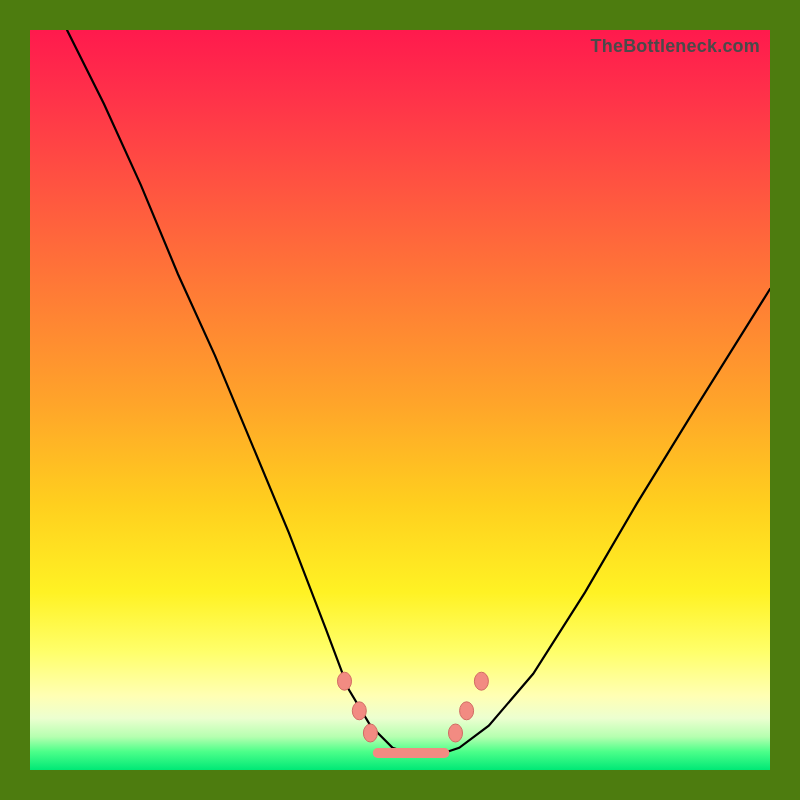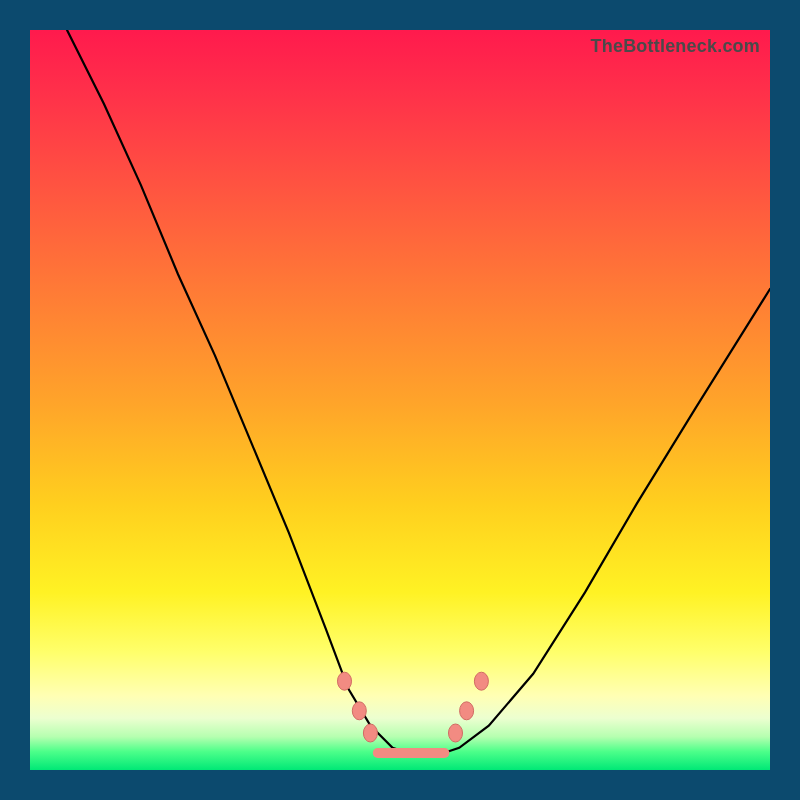--- a/index.html
+++ b/index.html
@@ -8,21 +8,21 @@
     width: 800px;
     height: 800px;
     overflow: hidden;
     background: #000;
     font-family: Arial, Helvetica, sans-serif;
   }
   .frame {
     position: relative;
     width: 800px;
     height: 800px;
-    background: #0c4a6e;
+    background: #4d7c0f;
   }
   .plot-area {
     position: absolute;
     left: 30px;
     top: 30px;
     width: 740px;
     height: 740px;
     
     background: linear-gradient(
       to bottom,

